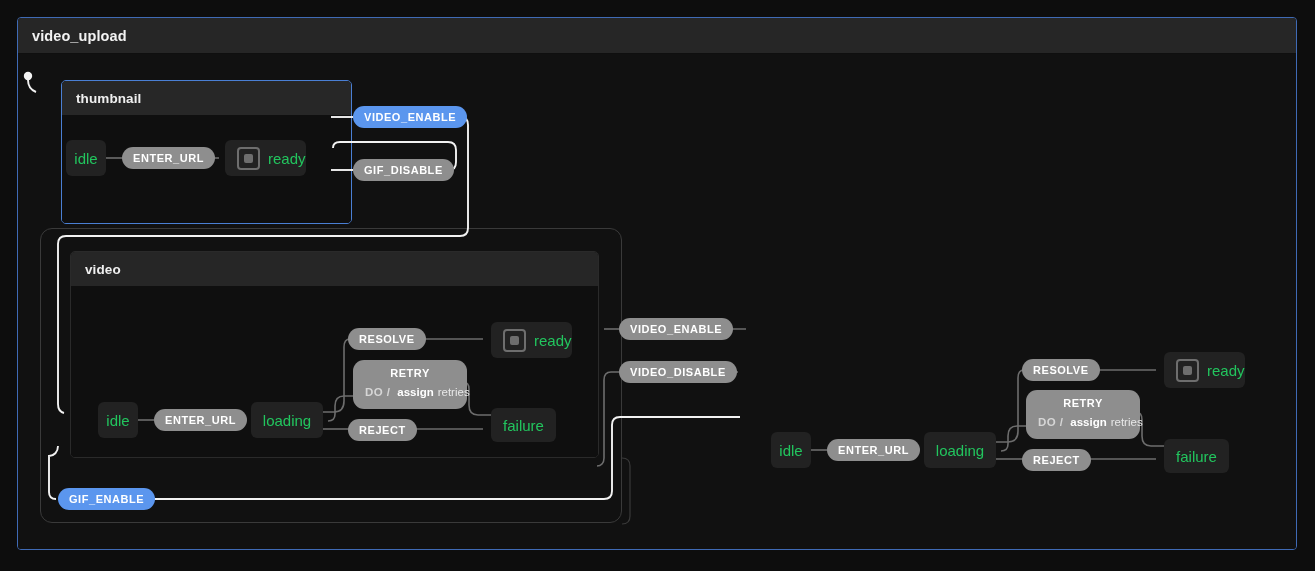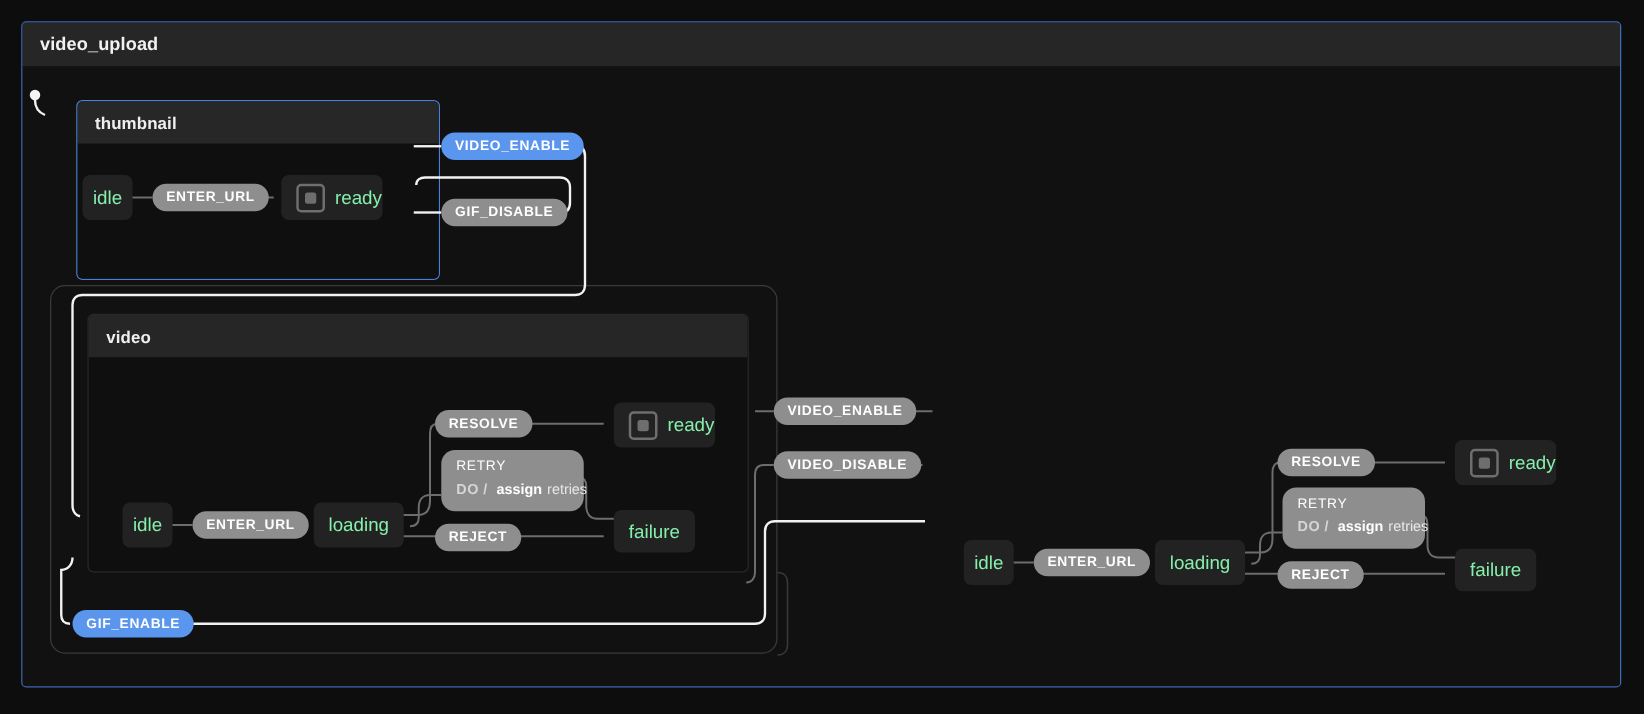--- a/index.html
+++ b/index.html
@@ -30,38 +30,38 @@
   .panel.plain .panel-header{background:#262626;}
 
   
   .group-box{position:absolute;border:1.2px solid #3a3a3a;border-radius:12px;
              box-sizing:border-box;background:transparent;}
 
   
   .node{position:absolute;background:#222222;border-radius:6px;
         display:flex;align-items:center;box-sizing:border-box;
         padding:0 12px;height:38px;}
-  .node .label{color:#86efac;font-size:15px;font-weight:normal;white-space:nowrap;}
+  .node .label{color:#22c55e;font-size:15px;font-weight:normal;white-space:nowrap;}
   .node.final .label{margin-left:8px;}
   .finalmark{width:19px;height:19px;border:2px solid #6e6e6e;border-radius:4px;
              display:flex;align-items:center;justify-content:center;flex:0 0 auto;}
   .finalmark i{display:block;width:9px;height:9px;border-radius:2px;background:#6e6e6e;}
 
   
   .badge{position:absolute;display:flex;align-items:center;justify-content:center;
          height:22px;padding:0 11px;border-radius:11px;background:#8e8e8e;
          color:#ffffff;font-size:11px;font-weight:bold;letter-spacing:.55px;
          white-space:nowrap;box-sizing:border-box;z-index:6;}
   .badge.blue{background:#5b96ee;color:#ffffff;}
 
   
   .abadge{position:absolute;background:#8e8e8e;border-radius:11px;
           padding:6px 12px 8px 12px;box-sizing:border-box;z-index:6;}
-  .abadge .ev{color:#ffffff;font-size:11px;font-weight:normal;letter-spacing:.55px;
-              line-height:15px;}
+  .abadge .ev{color:#ffffff;font-size:11px;font-weight:bold;letter-spacing:.55px;
+              line-height:15px;text-align:center;}
   .abadge .act{font-size:11.5px;line-height:17px;margin-top:3px;white-space:nowrap;}
   .abadge .act .kw{color:#d6d6d6;font-weight:bold;letter-spacing:.4px;}
   .abadge .act .fn{color:#ffffff;font-weight:bold;margin-left:7px;}
   .abadge .act .arg{color:#e8e8e8;font-weight:normal;margin-left:4px;}
 
   
   svg.edges{position:absolute;left:0;top:0;width:1315px;height:571px;
             pointer-events:none;z-index:3;}
   svg.edges path{fill:none;}
   .e-int{stroke:#6d6d6d;stroke-width:1.6px;}

